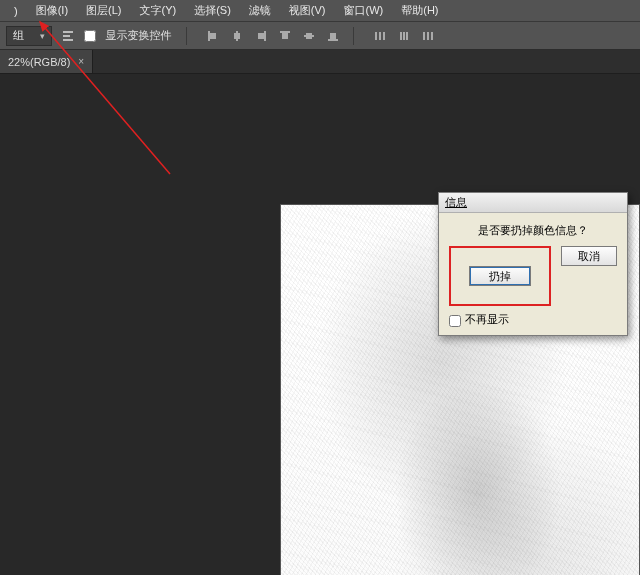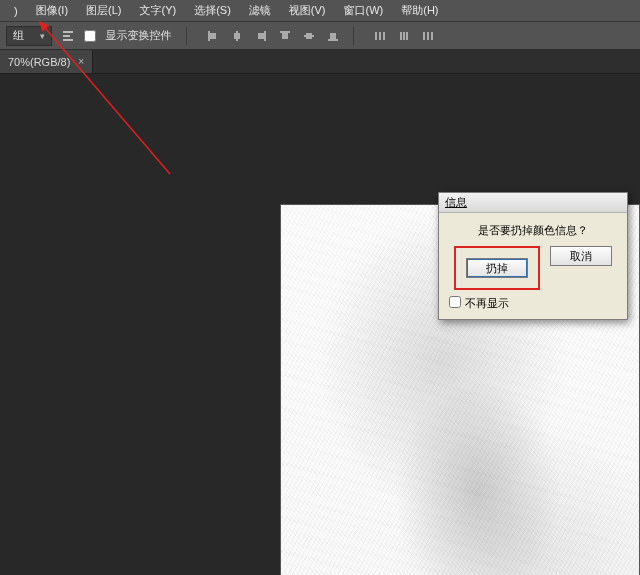--- a/index.html
+++ b/index.html
@@ -173,27 +173,27 @@
     color: #000;
     display: inline-flex;
     align-items: center;
     justify-content: center;
   }
   .win-btn.primary {
     box-shadow: 0 0 0 1px #2f6fb0 inset;
   }
   .primary-outline {
     border: 2px solid #d22;
-    padding: 10px;
+    padding: 18px;
     display: inline-block;
     text-decoration: underline;
   }
   .checkbox-row {
     display: flex;
-    align-items: flex-start;
+    align-items: flex-end;
     gap: 4px;
     margin-top: 2px;
   }
   .checkbox-row input {
     width: 12px;
     height: 12px;
   }
   .arrow-annot {
     position: absolute;
     left: 20px;
@@ -290,21 +290,21 @@
           <rect x="1" y="2" width="2" height="8" fill="#aaa"></rect>
           <rect x="5" y="2" width="2" height="8" fill="#aaa"></rect>
           <rect x="9" y="2" width="2" height="8" fill="#aaa"></rect>
         </svg>
       </div>
   </div>
 </div>
 
 <div class="tabbar">
   <div class="doc-tab">
-    <span>70%(RGB/8)</span>
+    <span>22%(RGB/8)</span>
     <span class="close">×</span>
   </div>
 </div>
 
 <div class="canvas">
   <div class="image-box">
     <div class="sketch"></div>
   </div>
 </div>
 

